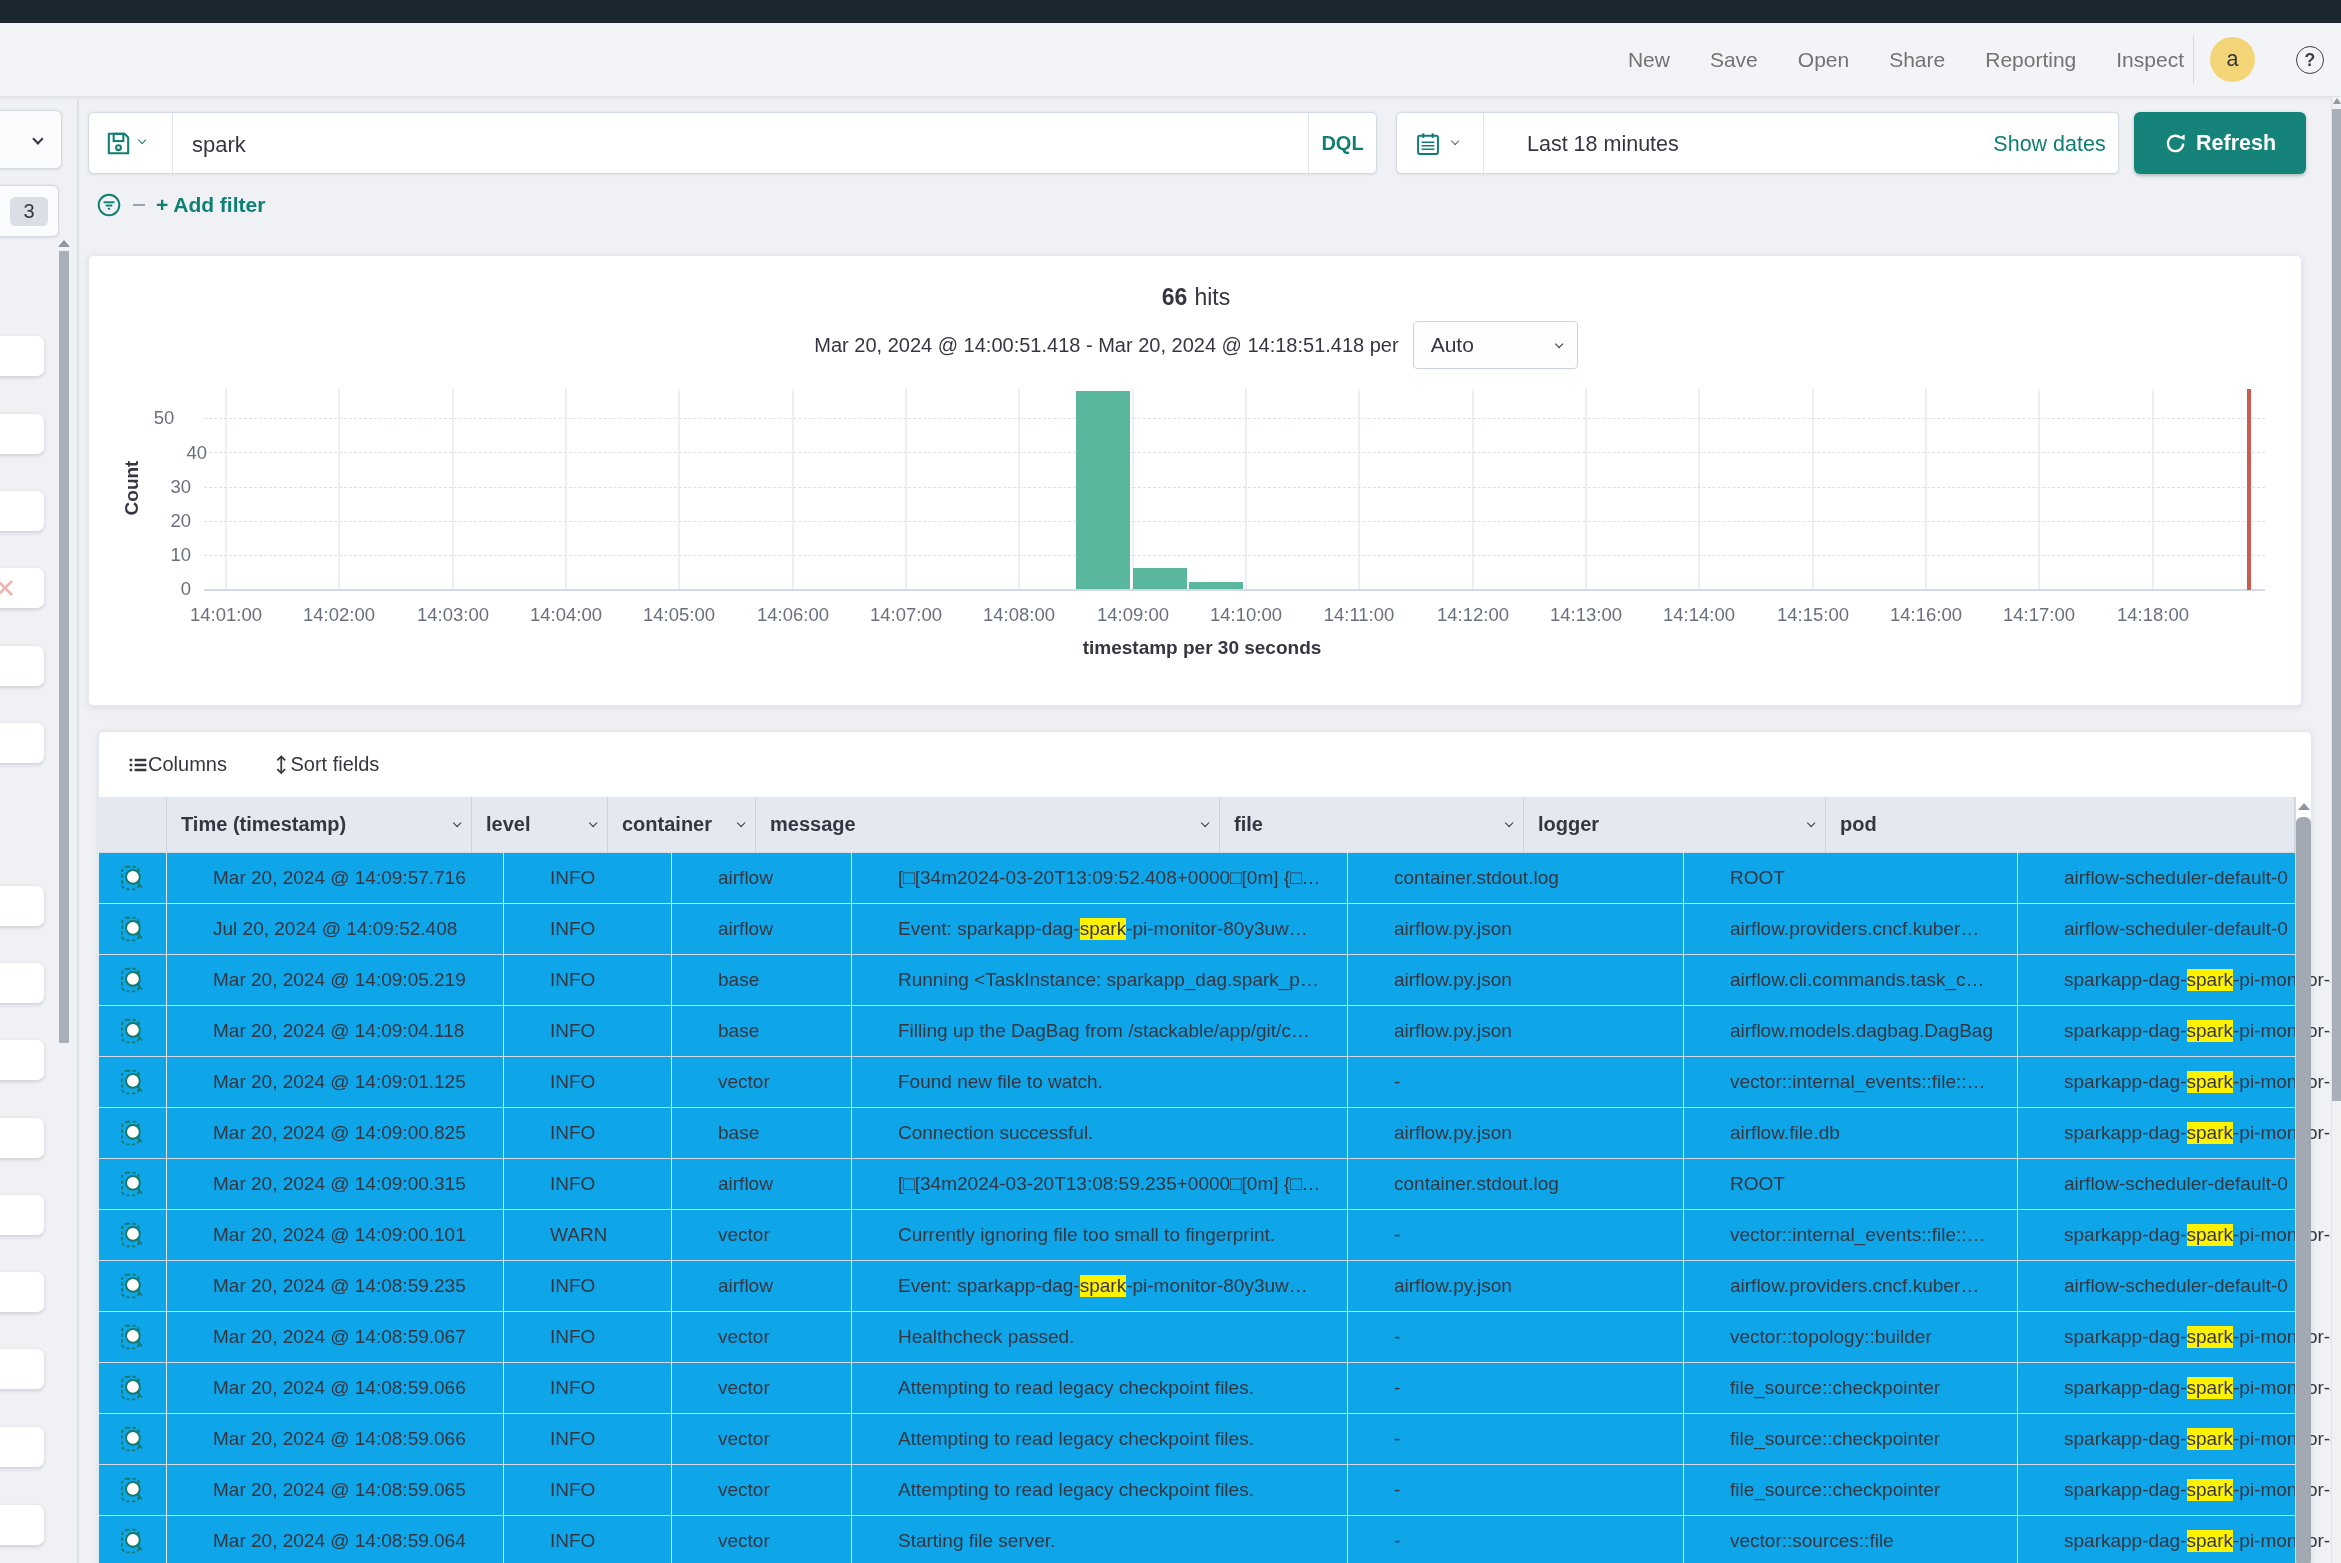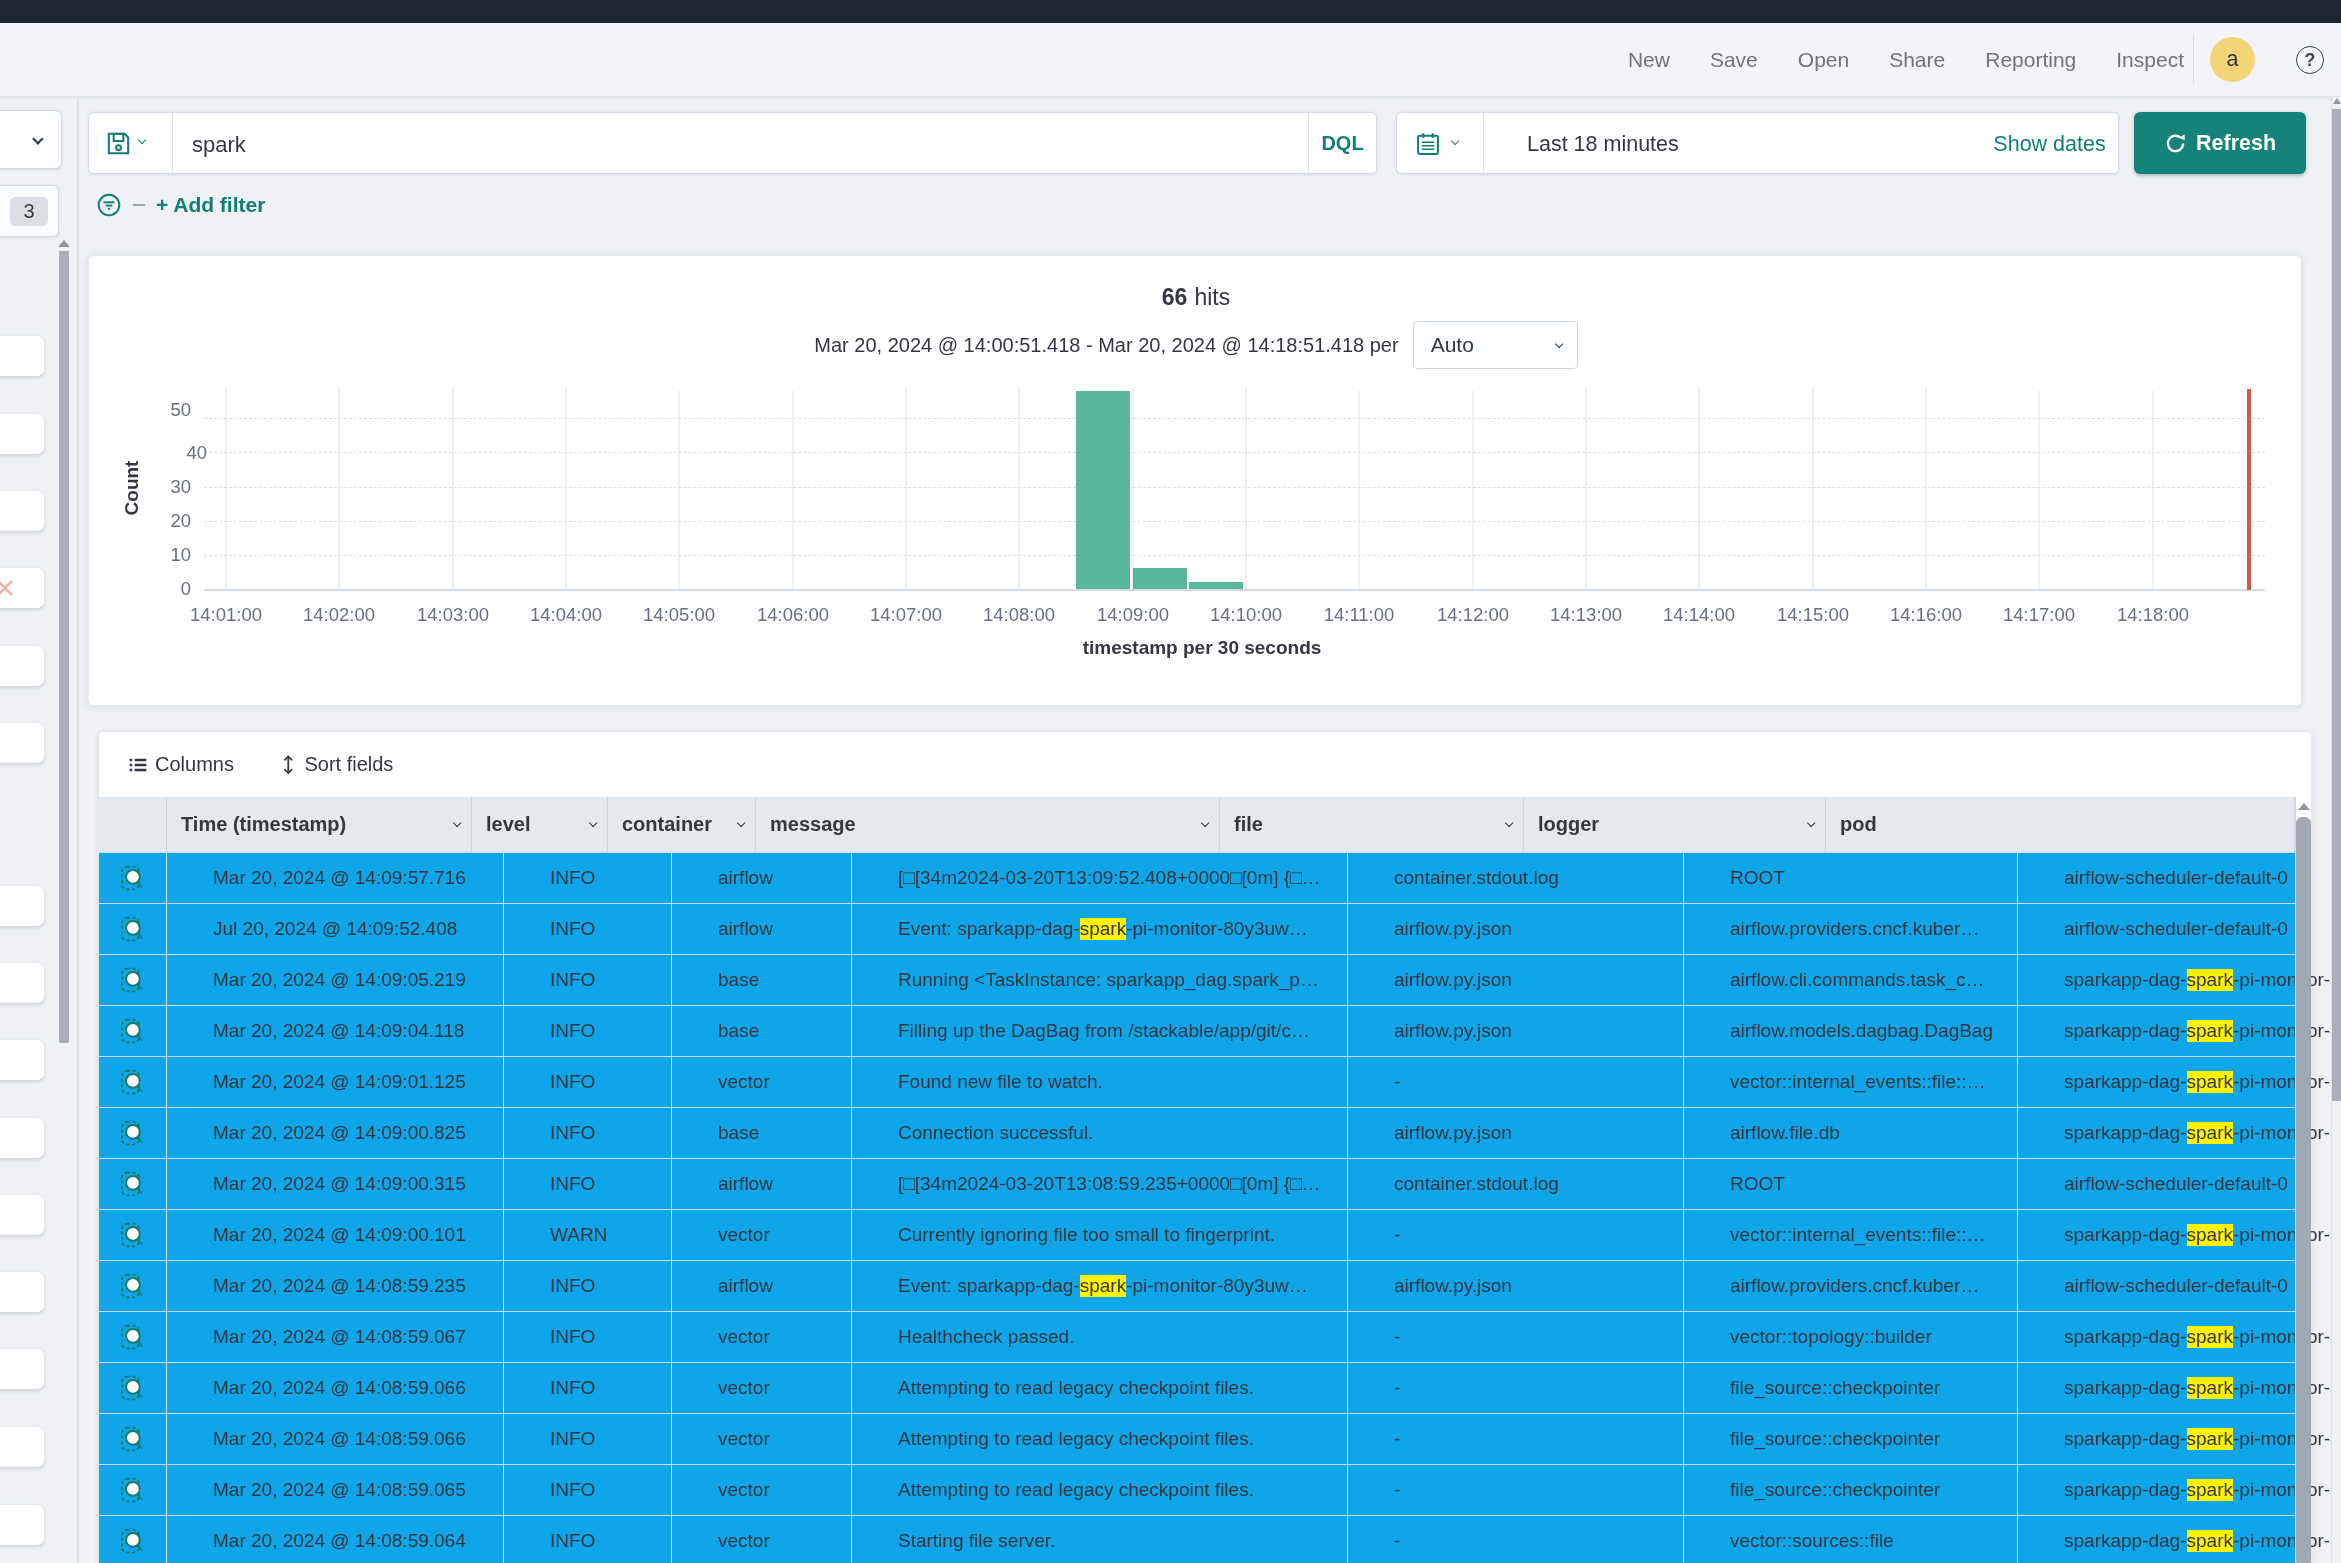--- a/index.html
+++ b/index.html
@@ -88,21 +88,21 @@
   .gridv { position:absolute; width:1.5px; background:#edeff3; top:133px; height:200px; }
   .baseline { position:absolute; height:1.5px; background:#d3dae6; top:333px; }
   .bar { position:absolute; background:#58b79c; }
   .nowline { position:absolute; width:3.8px; background:#cb5b4c; top:133px; height:201px; }
   .xlabel { position:absolute; left:0; top:381px; width:2214px; text-align:center; font-weight:bold;
             font-size:19px; color:#343741;padding-left:12px; }
 
   
   .tbl-toolbar { position:absolute; left:0; top:0; width:2213px; height:65px; display:flex; align-items:center;
                  gap:45px; padding-left:29px; }
-  .tb-group { display:flex; align-items:center; gap:7px; font-size:20px; color:#343741; }
+  .tb-group { display:flex; align-items:center; gap:0; font-size:20px; color:#343741; }
   .tbl-grid { position:absolute; left:0; top:65px; width:2196px; }
   .trow { display:grid; grid-template-columns:68px 305px 136px 148px 464px 304px 302px 469px; }
   .thead { background:#e4e8ef; height:55px; }
   .thead .cell { font-weight:bold; border-right:0.8px solid #ccd3de; display:flex; align-items:center;
                  justify-content:space-between; padding:0 12.3px 0 14px; font-size:20px; color:#343741; }
   .thead .cell .chev { color:#343741; }
   .tbody { background:#0ea5e9; height:51px; border-top:1.5px solid #d3dae6;gap:32px; }
   .tbody .cell { border-right:0.8px solid #e4e8ee; display:flex; align-items:center; padding:0 9.2px 0 14px;
                  font-size:19px; color:#343741; white-space:nowrap; overflow:hidden; }
   .cell.expander { justify-content:center; padding:0; }
@@ -279,21 +279,21 @@
         <div class="ytick" style="left:48px; top:322px;">0</div>
         <div class="gridh" style="left:115px; top:299px; width:2061px;"></div>
         <div class="ytick" style="left:48px; top:288px;">10</div>
         <div class="gridh" style="left:115px; top:265px; width:2061px;"></div>
         <div class="ytick" style="left:48px; top:254px;">20</div>
         <div class="gridh" style="left:115px; top:231px; width:2061px;"></div>
         <div class="ytick" style="left:48px; top:220px;">30</div>
         <div class="gridh" style="left:115px; top:196px; width:2061px;"></div>
         <div class="ytick" style="left:64px; top:186px;">40</div>
         <div class="gridh" style="left:115px; top:162px; width:2061px;"></div>
-        <div class="ytick" style="left:48px; top:143px;">50</div>
+        <div class="ytick" style="left:48px; top:151px;text-align:center;">50</div>
         <div class="baseline" style="left:115px; width:2061px;"></div>
         <div class="bar" style="left:987px; width:54px; top:135px; height:198px; background:#58b79c;"></div>
         <div class="bar" style="left:1044px; width:54px; top:312px; height:20.5px; background:#58b79c;"></div>
         <div class="bar" style="left:1100px; width:54px; top:326px; height:6.8px; background:#58b79c;"></div>
         <div class="nowline" style="left:2158px; background:#cb5b4c;"></div>
       </div>
     <div class="xlabel">timestamp per 30 seconds</div>
   </div>
 
   <div class="panel" id="tablecard">

